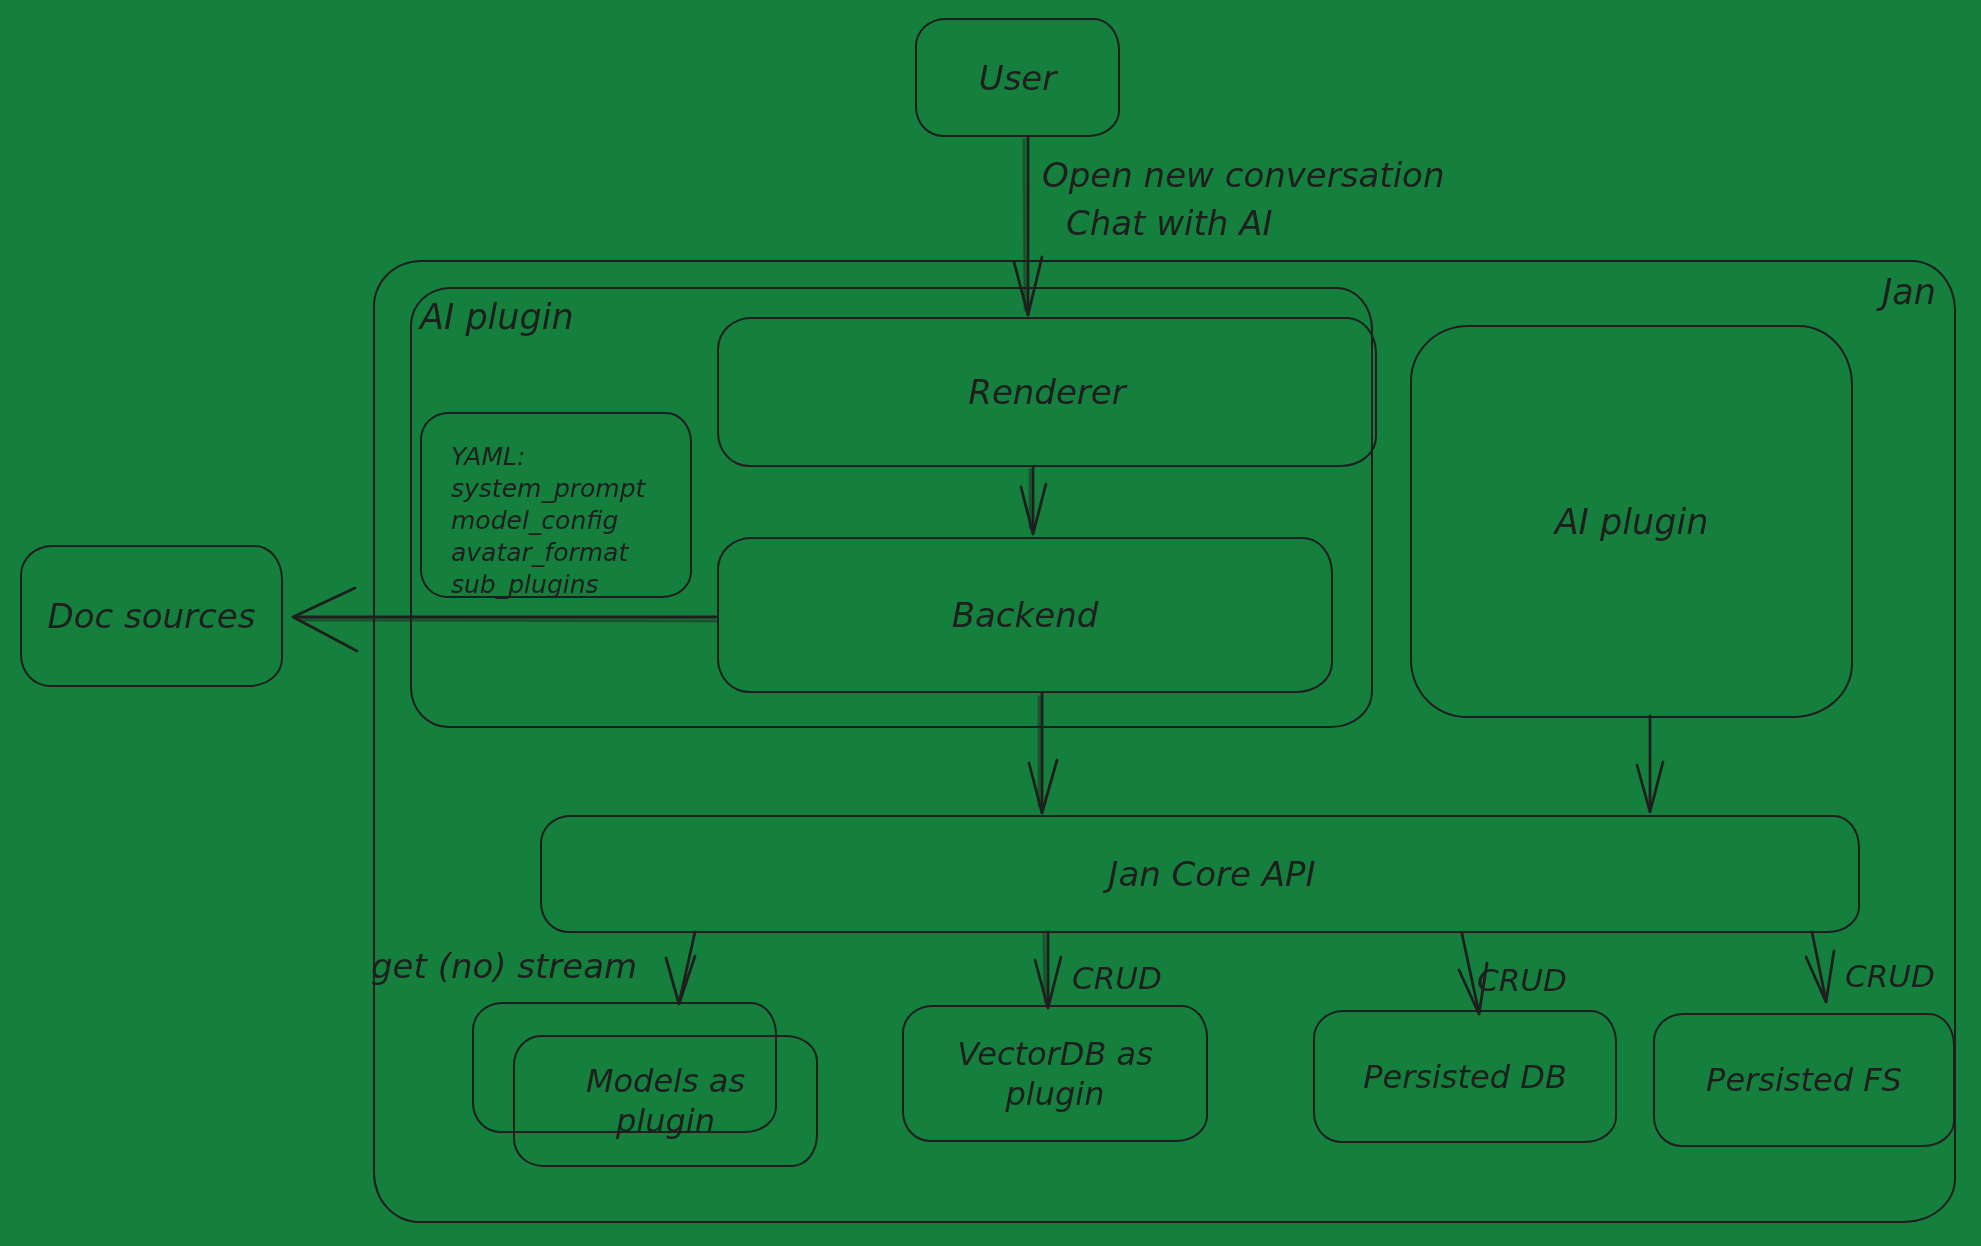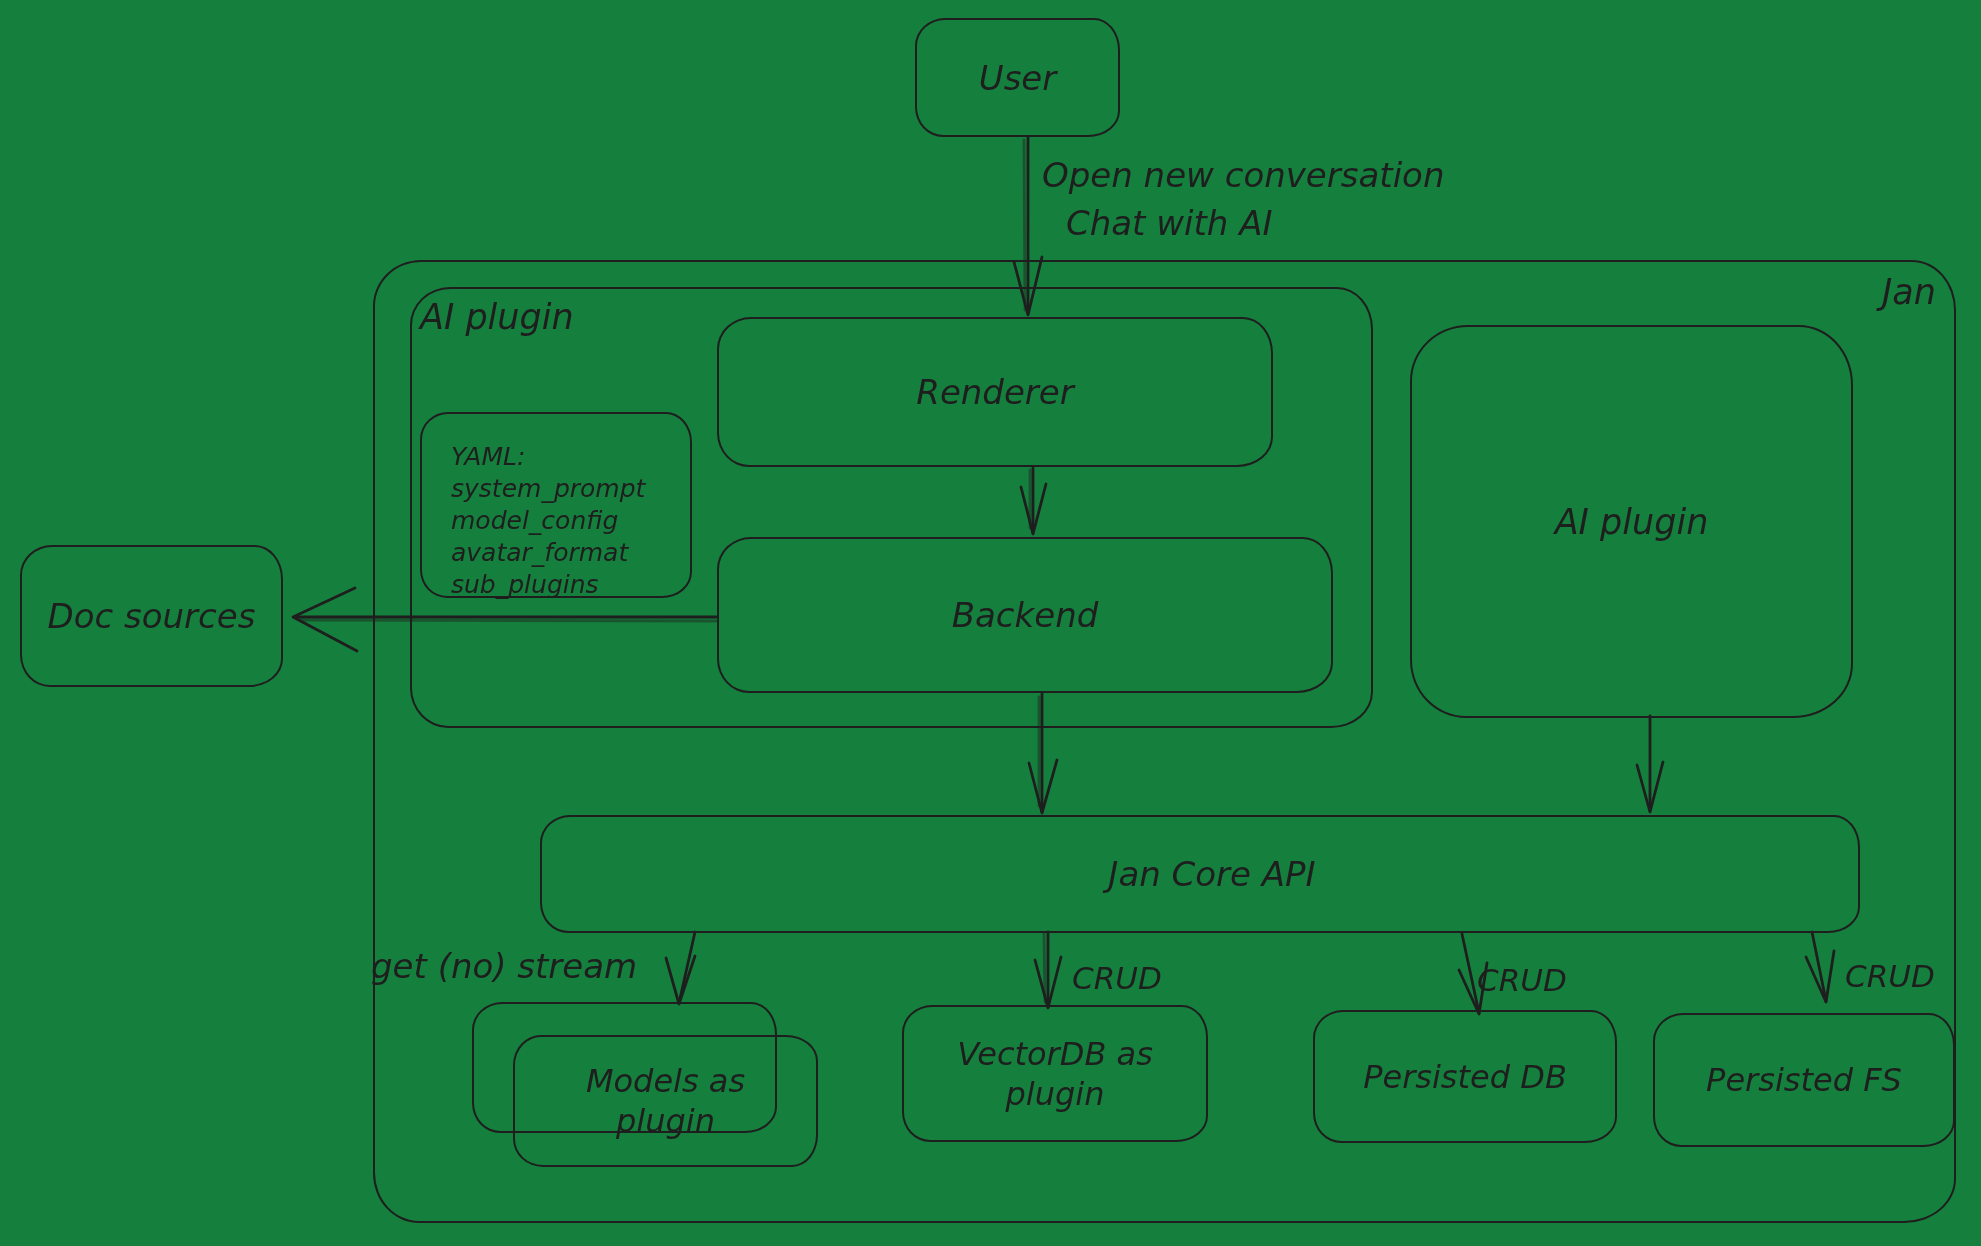--- a/index.html
+++ b/index.html
@@ -44,21 +44,21 @@
   </div>
 
   <div class="box" style="left:373px;top:260px;width:1583px;height:963px;border-radius:48px 44px 52px 46px/46px 50px 44px 50px;">
     <span class="lbl floating-label" style="right:18px;top:10px;font-size:35px;">Jan</span>
   </div>
 
   <div class="box" style="left:410px;top:287px;width:963px;height:441px;border-radius:40px 36px 42px 38px/38px 42px 36px 40px;">
     <span class="lbl floating-label" style="left:8px;top:8px;font-size:35px;">AI plugin</span>
   </div>
 
-  <div class="box centered" style="left:717px;top:317px;width:556px;height:150px;border-radius:34px 30px 36px 32px/32px 36px 30px 34px;">
+  <div class="box centered" style="left:717px;top:317px;width:660px;height:150px;border-radius:34px 30px 36px 32px/32px 36px 30px 34px;">
     <span class="lbl" style="font-size:34px;">Renderer</span>
   </div>
 
   <div class="box" style="left:420px;top:412px;width:272px;height:186px;border-radius:28px 26px 30px 27px/27px 30px 26px 28px;padding:27px 0 0 29px;">
     <div class="lbl" style="font-size:25px;line-height:32px;">YAML:</div>
     <div class="lbl" style="font-size:25px;line-height:32px;">system_prompt</div>
     <div class="lbl" style="font-size:25px;line-height:32px;">model_config</div>
     <div class="lbl" style="font-size:25px;line-height:32px;">avatar_format</div>
     <div class="lbl" style="font-size:25px;line-height:32px;">sub_plugins</div>
   </div>

